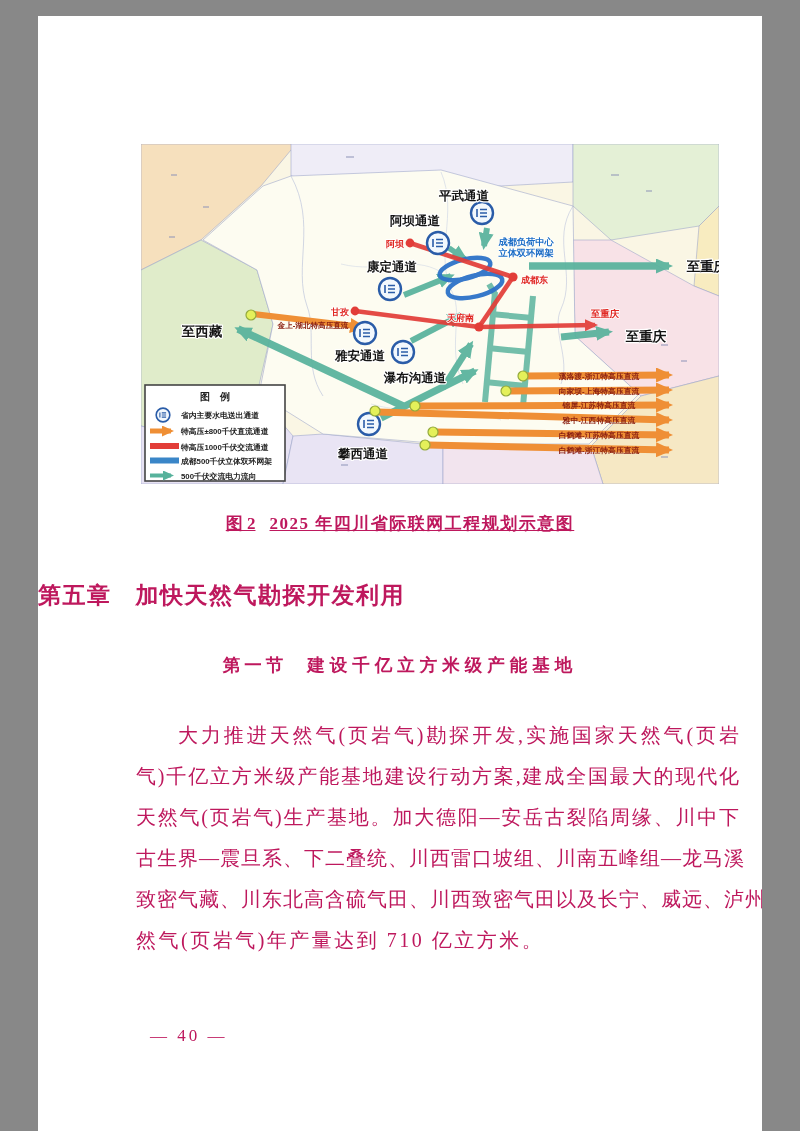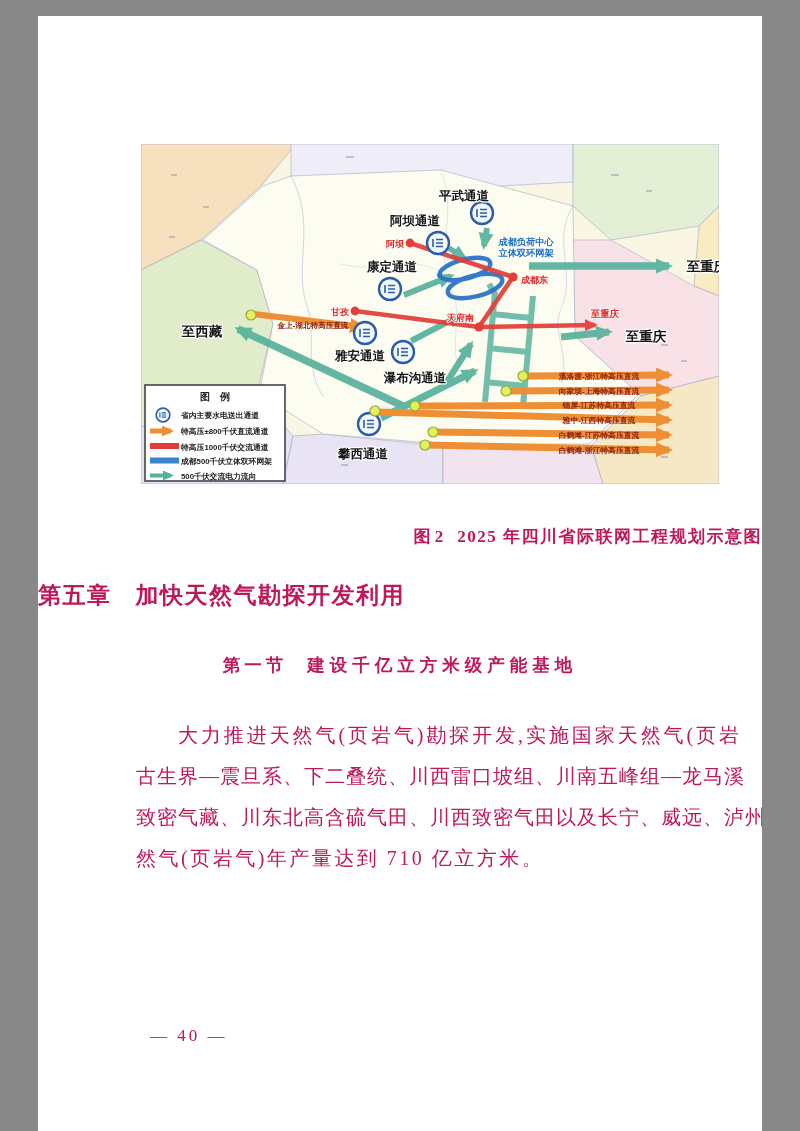--- a/index.html
+++ b/index.html
@@ -6,22 +6,22 @@
   .page {
     position:relative; width:724px; height:1131px; margin:16px auto;
     background:#ffffff; overflow:hidden;
     font-family:"Liberation Serif","DejaVu Serif",serif;
     color:#be185d;
   }
   .map-wrap { position:absolute; left:103px; top:128px; width:578px; height:340px; }
   .map-wrap svg { display:block; width:100%; height:100%; }
 
   .caption {
-    position:absolute; left:0; top:510px; width:100%;
-    text-align:right; font-weight:700; font-size:17px; line-height:22px;
+    position:absolute; left:0; top:497px; width:100%;
+    text-align:center; font-weight:700; font-size:17px; line-height:22px;text-decoration:underline;
   }
   .caption .cap-label { margin-right:14px; }
   .caption .cap-title { letter-spacing:1.5px; }
 
   .chapter {
     position:absolute; left:0; top:564px; width:100%;
     text-align:left; font-family:"Liberation Sans","DejaVu Sans",sans-serif;
     font-weight:700; font-size:23px; line-height:30px; letter-spacing:1.5px;
   }
   .chapter .ch-label { margin-right:24px; }
@@ -263,20 +263,22 @@
   <div class="chapter">
     <span class="ch-label">第五章</span><span>加快天然气勘探开发利用</span>
   </div>
 
   <div class="section-h">
     <span class="sec-label">第一节</span><span class="sec-title">建设千亿立方米级产能基地</span>
   </div>
 
   <div class="body-text">
     <div class="line first">大力推进天然气(页岩气)勘探开发,实施国家天然气(页岩</div>
+    <div class="line">气)千亿立方米级产能基地建设行动方案,建成全国最大的现代化</div>
+    <div class="line">天然气(页岩气)生产基地。加大德阳—安岳古裂陷周缘、川中下</div>
     <div class="line">古生界—震旦系、下二叠统、川西雷口坡组、川南五峰组—龙马溪</div>
     <div class="line">致密气藏、川东北高含硫气田、川西致密气田以及长宁、威远、泸州</div>
     <div class="line last">然气(页岩气)年产量达到 710 亿立方米。</div>
   </div>
 
   <div class="pageno">— 40 —</div>
 
 </div>
 
 </body></html>

